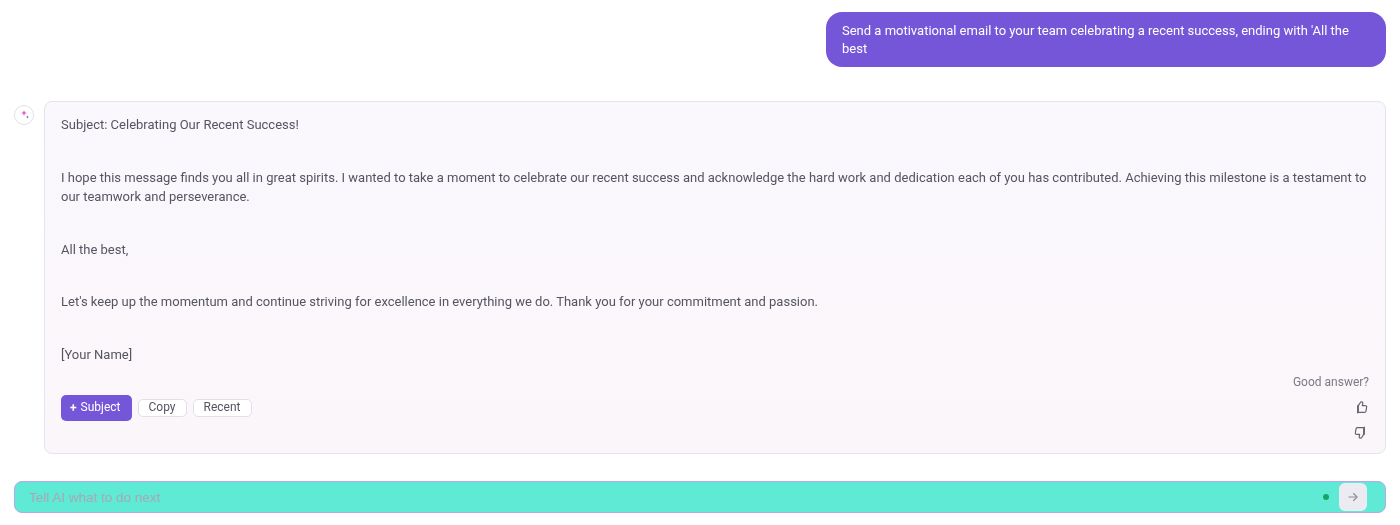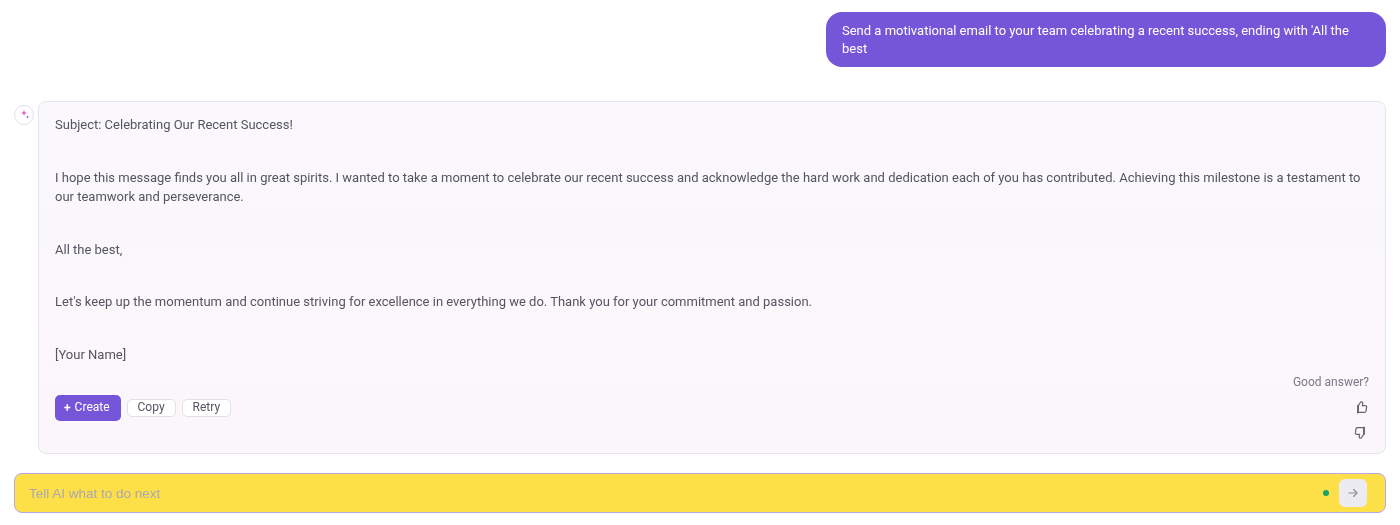--- a/index.html
+++ b/index.html
@@ -28,21 +28,21 @@
     font-size: 13px;
     line-height: 1.35;
     max-width: 560px;
   }
 
   
   .assistant-row {
     display: flex;
     align-items: flex-start;
     padding: 34px 14px 0 14px;
-    gap: 4px;
+    gap: 10px;
   }
   .avatar {
     width: 20px;
     height: 20px;
     border: 1px solid #e3e0ea;
     border-radius: 50%;
     display: flex;
     align-items: center;
     justify-content: center;
     margin-top: 4px;
@@ -111,24 +111,24 @@
     color: #65636f;
     cursor: pointer;
   }
 
   
   .composer {
     position: absolute;
     left: 14px;
     right: 14px;
     bottom: 12px;
-    height: 40px;
+    height: 32px;
     border: 1px solid #b9a6ed;
     border-radius: 8px;
-    background: #fde047;
+    background: #5eead4;
     display: flex;
     align-items: center;
     padding: 0 18px 0 12px;
     box-shadow: 0 0 0 1px rgba(117,86,217,0.02);
   }
   .composer input {
     flex: 1;
     border: none;
     outline: none;
     font-size: 13.5px;
@@ -175,24 +175,24 @@
         <p>I hope this message finds you all in great spirits. I wanted to take a moment to celebrate our recent success and acknowledge the hard work and dedication each of you has contributed. Achieving this milestone is a testament to our teamwork and perseverance.</p>
         <p>All the best,</p>
         <p>Let's keep up the momentum and continue striving for excellence in everything we do. Thank you for your commitment and passion.</p>
         <p class="last">[Your Name]</p>
       </div>
 
       <div class="actions-row">
         <div class="left-actions">
           <div class="btn btn-create">
             <span class="plus">+</span>
-            <span>Create</span>
+            <span>Subject</span>
           </div>
           <div class="btn btn-outline">Copy</div>
-          <div class="btn btn-outline">Retry</div>
+          <div class="btn btn-outline">Recent</div>
         </div>
         <div class="right-feedback">
           <span>Good answer?</span>
           <svg class="thumb" viewBox="0 0 24 24" fill="none" stroke="currentColor" stroke-width="1.8" stroke-linecap="round" stroke-linejoin="round">
             <path d="M7 10v11"></path>
               <path d="M20.4 12.5c.3-.7.1-1.5-.5-2-.4-.3-.9-.5-1.4-.5H14l.7-3.4c.2-1-.4-2-1.4-2.3-.9-.3-1.9.2-2.3 1L8 10v10h9.3c1 0 1.8-.6 2.1-1.5l1-6z"></path>
           </svg>
           <svg class="thumb" viewBox="0 0 24 24" fill="none" stroke="currentColor" stroke-width="1.8" stroke-linecap="round" stroke-linejoin="round">
             <path d="M17 14V3"></path>
               <path d="M3.6 11.5c-.3.7-.1 1.5.5 2 .4.3.9.5 1.4.5H10l-.7 3.4c-.2 1 .4 2 1.4 2.3.9.3 1.9-.2 2.3-1L16 14V4H6.7c-1 0-1.8.6-2.1 1.5l-1 6z"></path>

